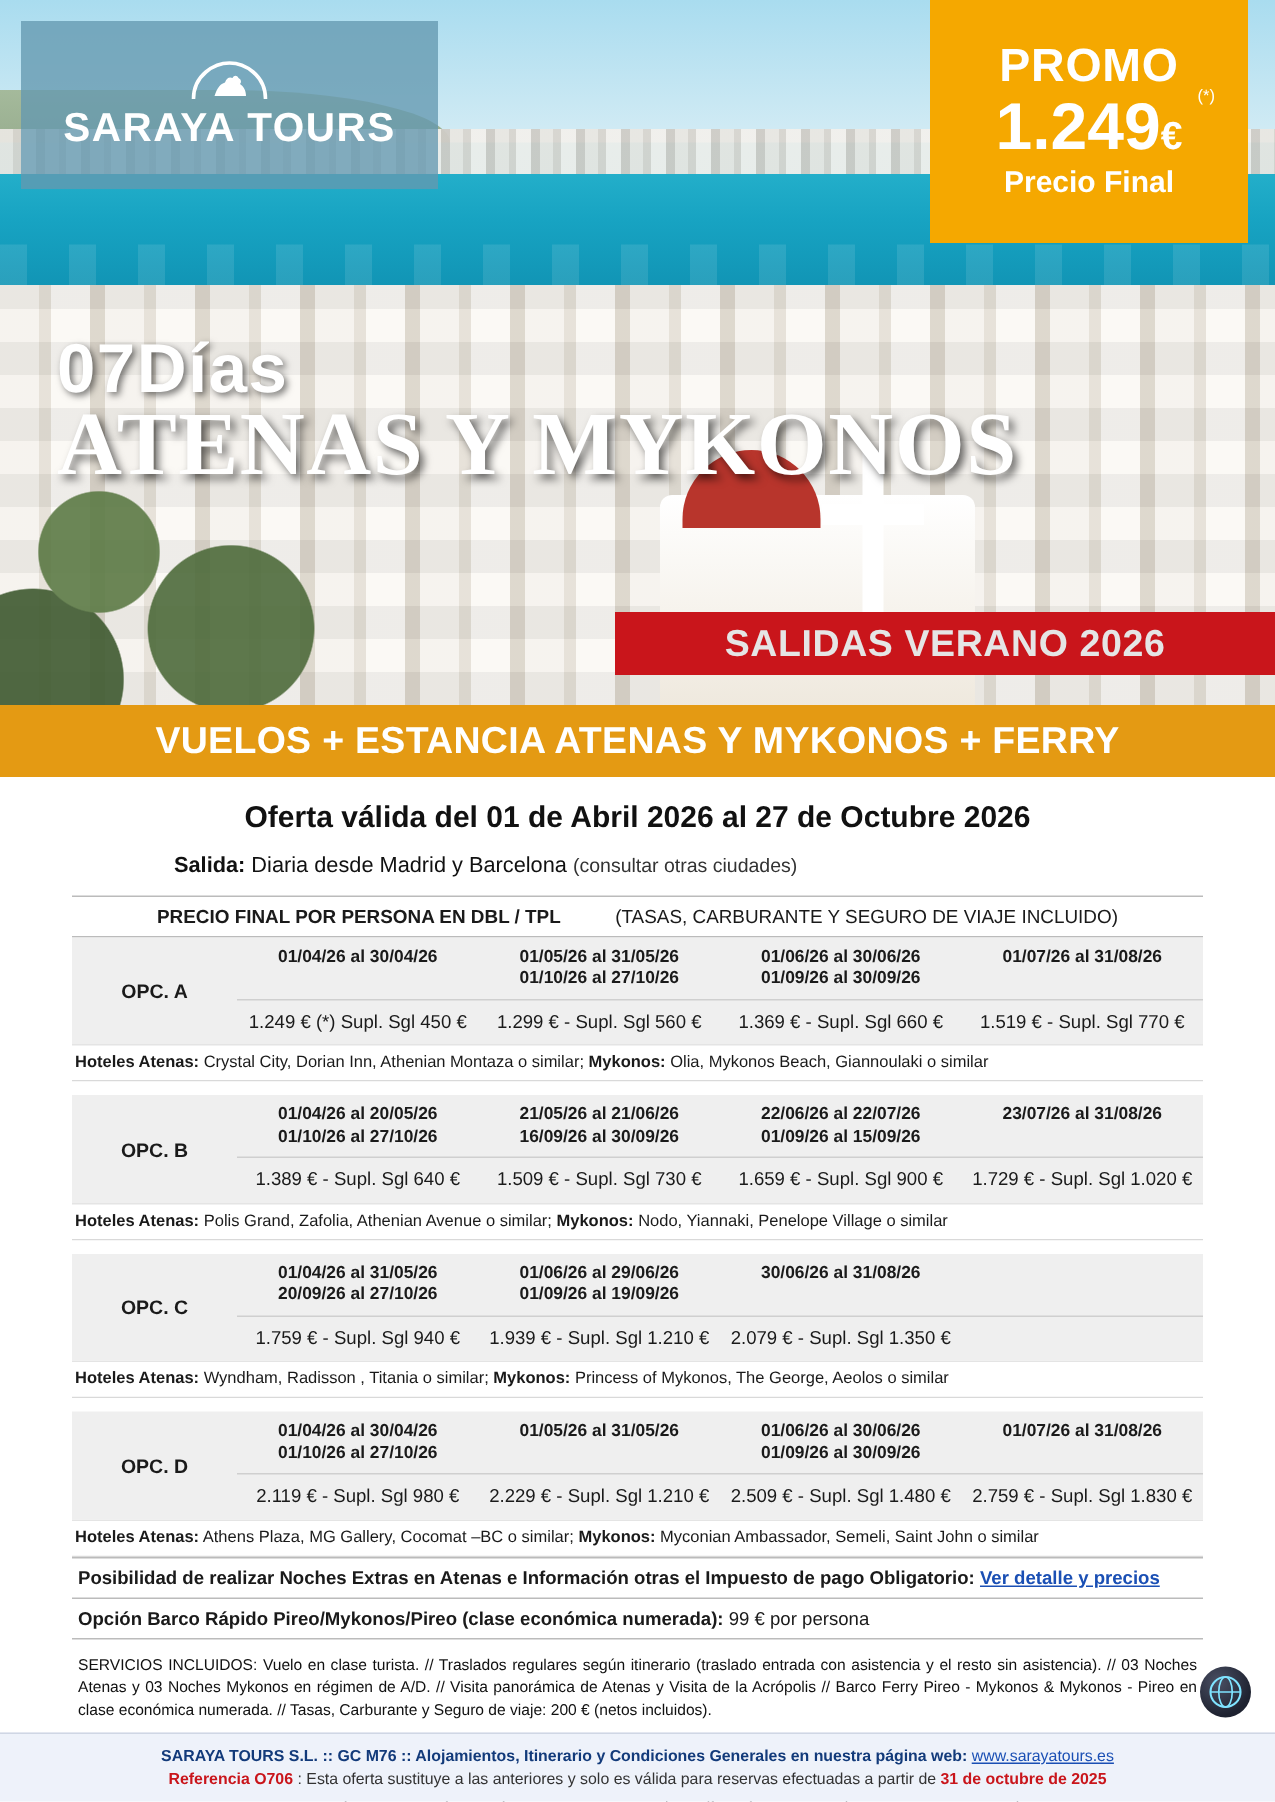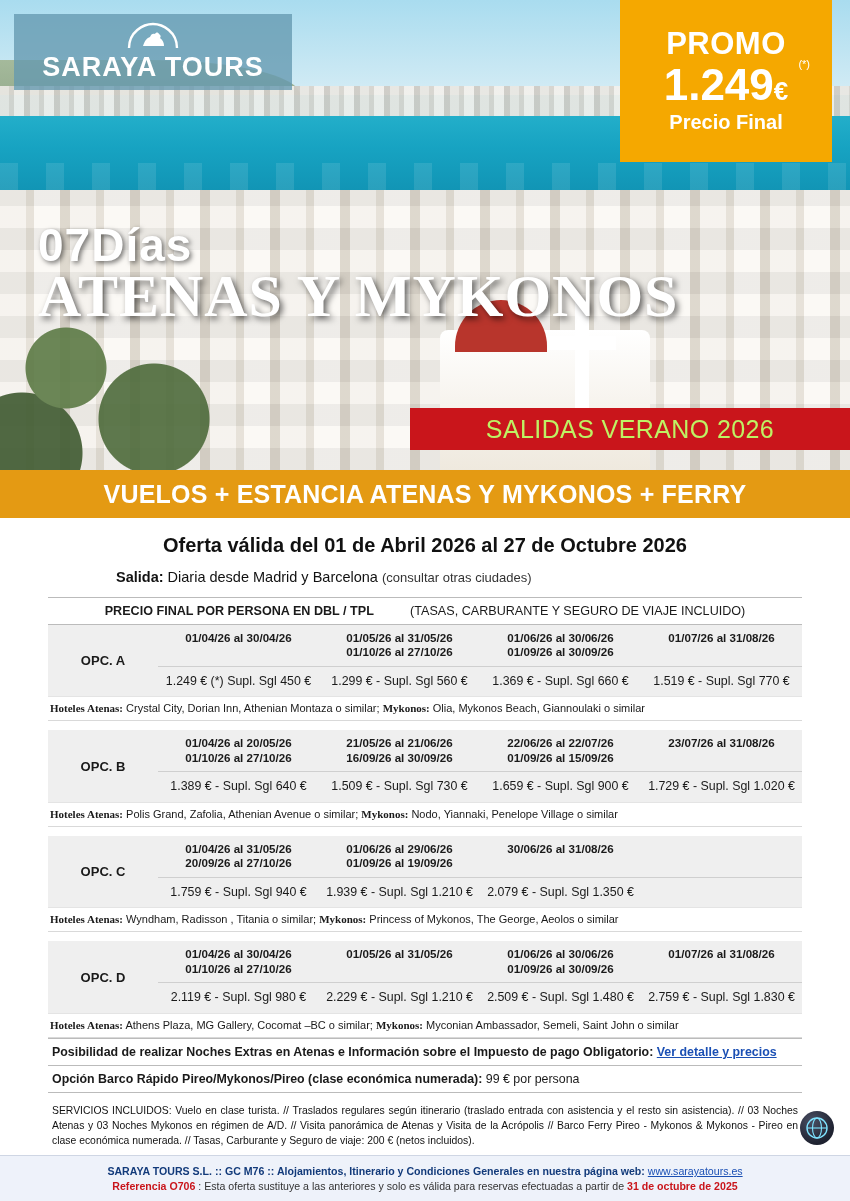--- a/index.html
+++ b/index.html
@@ -74,21 +74,21 @@
   }
   .dome {
     position:absolute; left:455px; top:300px; width:92px; height:52px;
     background:#b8352c; border-radius: 46px 46px 0 0;
   }
   .cross-v{ position:absolute; left:575px; top:300px; width:14px; height:110px; background:#fff; }
   .cross-h{ position:absolute; left:548px; top:336px; width:68px; height:14px; background:#fff; }
 
   
   .logo-plate{
-    position:absolute; left:14px; top:14px; width:278px; height:76px;
+    position:absolute; left:14px; top:14px; width:278px; height:112px;
     background: rgba(100,152,176,.78);
     display:flex; flex-direction:column; align-items:center; justify-content:center;
   }
   .logo-mark{ width:56px; height:28px; margin-bottom:2px; }
   .logo-text{
     color:#fff; font-weight:bold; font-size:27px; letter-spacing:1px;
     font-family:"Liberation Sans", sans-serif;
   }
 
   
@@ -113,23 +113,23 @@
   .hero-title{
     position:absolute; left:38px; top:262px;
     color:#fff; font-size:60px; font-weight:bold;
     font-family:"Liberation Serif", serif;
     text-shadow: 3px 3px 6px rgba(0,0,0,.6);
     letter-spacing:1px;
   }
 
   .salidas{
     position:absolute; right:0; top:408px; width:440px; height:42px;
-    background:#c9151b; color:#bef264;
+    background:#c9151b; color:#e5e5e5;
     display:flex; align-items:center; justify-content:center;
-    font-size:25px; font-weight:normal; letter-spacing:.4px;
+    font-size:25px; font-weight:bold; letter-spacing:.4px;
   }
 
   
   .banner{
     width:850px; height:48px; background:#e49a13;
     display:flex; align-items:center; justify-content:center;
     color:#fff; font-weight:bold; font-size:25px; letter-spacing:.2px;
   }
 
   
@@ -162,21 +162,21 @@
   .prices-row{ display:flex; }
   .cell{
     flex:1; text-align:center; padding:6px 2px;
     font-size:11.6px; font-weight:bold; line-height:1.25;
   }
   .cell.price{ font-weight:normal; font-size:12.4px; padding:7px 2px; }
   .hotels{
     font-size:11px; padding:5px 0 6px 2px; background:#fff;
     border-top:1px solid #e4e4e4;
   }
-  .hotels b{ font-weight:bold;font-family:Liberation Serif, serif; }
+  .hotels b{ font-weight:bold; }
   .spacer{ height:9px; background:#fff; }
 
   .note-line{
     border-top:1px solid #bbb; border-bottom:1px solid #bbb;
     padding:6px 4px; font-size:12.4px; font-weight:bold;
   }
   .note-line a{ color:#1a4fb4;text-align:center; }
   .note-line.second{ border-top:none; }
   .note-line .reg{ font-weight:normal; }
 
@@ -362,21 +362,21 @@
     </div>
     <div class="hotels">
       <b>Hoteles Atenas:</b>
       <span>Athens Plaza, MG Gallery, Cocomat –BC o similar;</span>
       <b>Mykonos:</b>
       <span>Myconian Ambassador, Semeli, Saint John o similar</span>
     </div>
   </div>
 
   <div class="note-line">
-    <span>Posibilidad de realizar Noches Extras en Atenas e Información sobre el Impuesto de pago Obligatorio:</span>
+    <span>Posibilidad de realizar Noches Extras en Atenas e Información otras el Impuesto de pago Obligatorio:</span>
     <a href="#">Ver detalle y precios</a>
   </div>
   <div class="note-line second">
     <span>Opción Barco Rápido Pireo/Mykonos/Pireo (clase económica numerada):</span>
     <span class="reg">99 € por persona</span>
   </div>
 </div>
 
 <div class="fine">
   <p>

